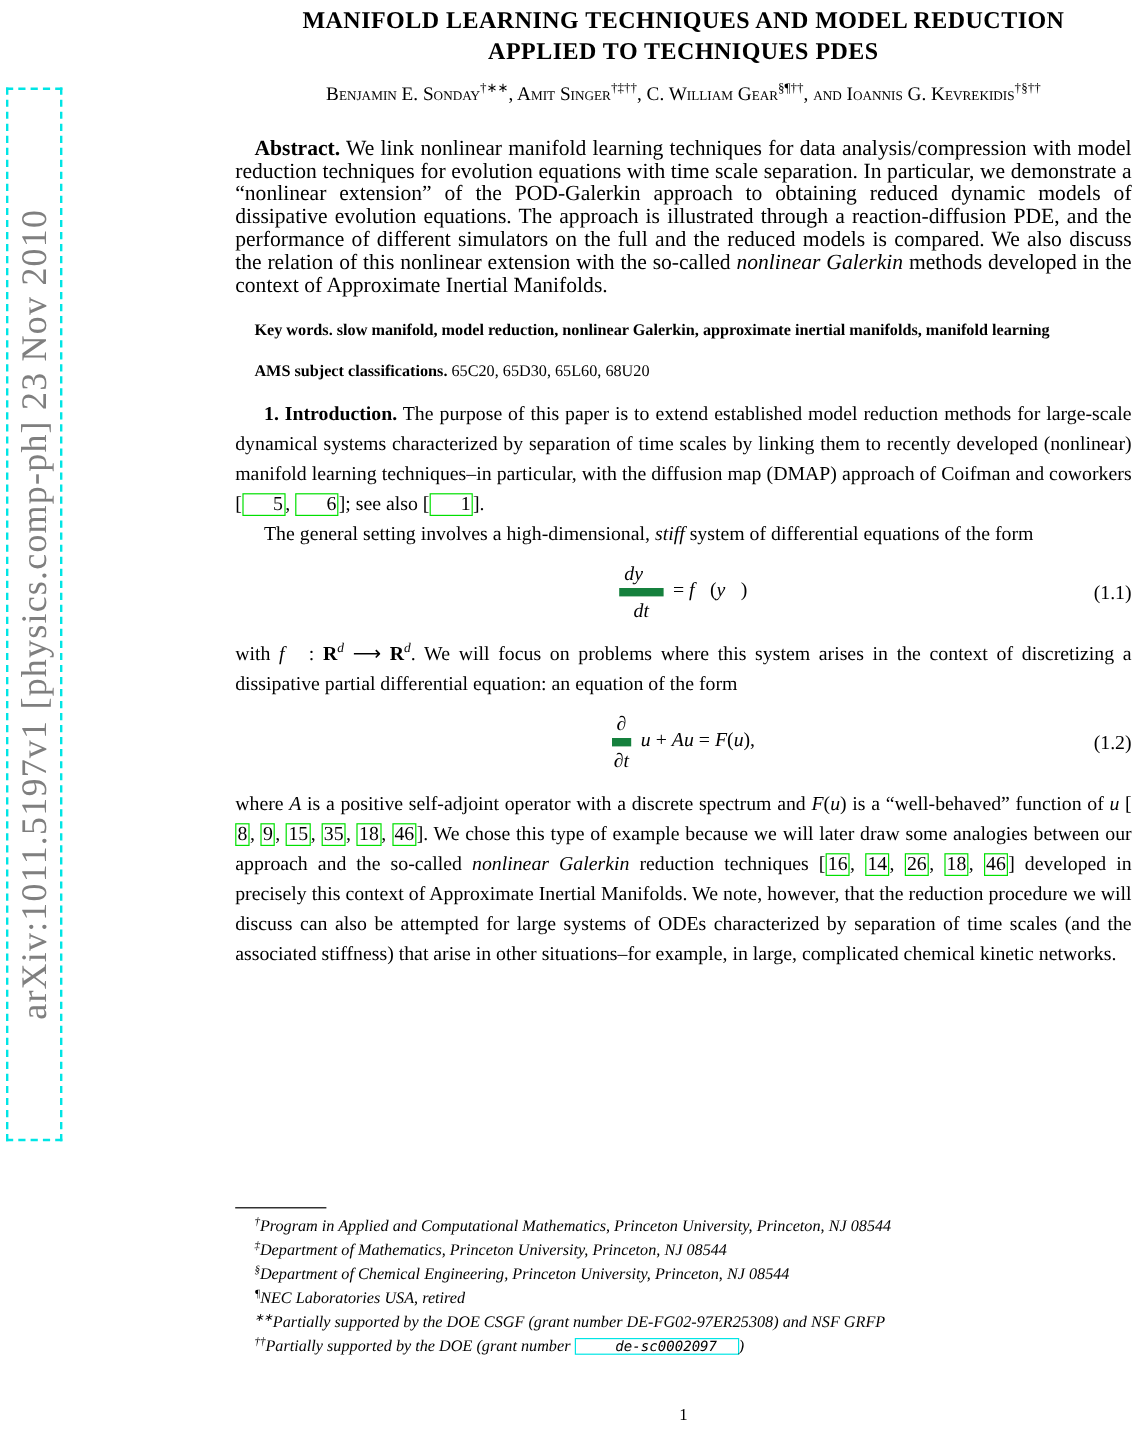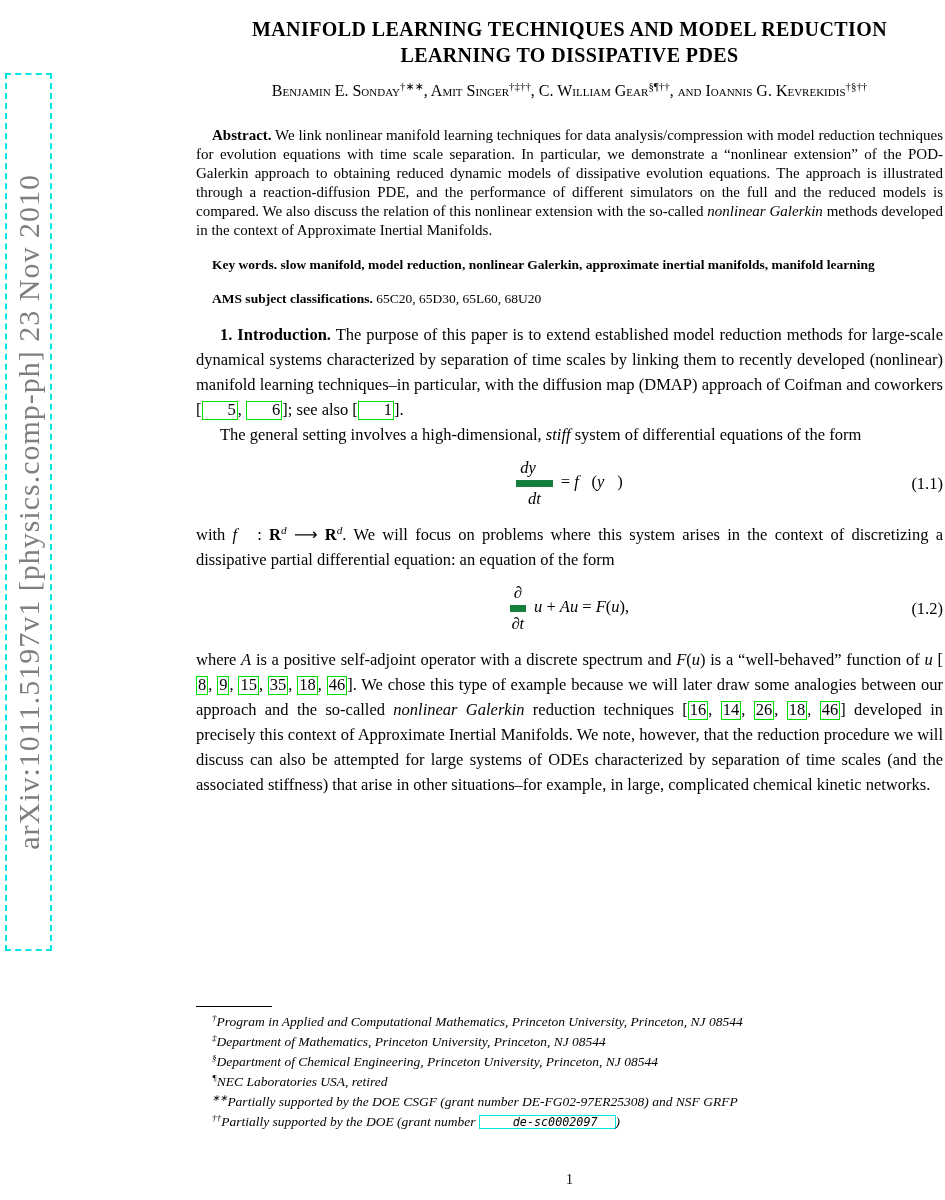--- a/index.html
+++ b/index.html
@@ -11,29 +11,29 @@
   .arxiv-banner{
     position:absolute;left:5px;top:73px;width:47px;height:878px;
     border:2px dashed #00e5e5;box-sizing:border-box;
     display:flex;align-items:center;justify-content:center;
   }
   .arxiv-banner .stamp-text{
     writing-mode:vertical-rl;transform:rotate(180deg);
     white-space:nowrap;font-size:30px;color:#7f7f7f;letter-spacing:1px;
   }
   
-  .page{position:absolute;left:196px;top:16px;width:747px;}
+  .page{position:absolute;left:196px;top:4px;width:747px;}
   .title{ text-align:center;font-weight:bold;font-size:20px;line-height:26px;letter-spacing:.4px;}
   .authors{
     text-align:center;font-variant:small-caps;font-size:16px;line-height:22px;margin-top:12px;
   }
   .authors sup{font-variant:normal;}
   sup{font-size:68%;line-height:0;vertical-align:super;}
   .abstract{
-    margin-top:24px;font-size:15px;line-height:19px;text-align:justify;text-indent:16px;
+    margin-top:24px;font-size:18px;line-height:19px;text-align:justify;text-indent:16px;
   }
   .meta{font-size:13.5px;line-height:20px;text-align:justify;text-indent:16px;font-family:Liberation Serif, serif;}
   .keywords{margin-top:8px;}
   .ams{margin-top:6px;}
   .body-par{
     font-size:16.5px;line-height:25px;text-align:justify;text-indent:24px;margin:0;
   }
   .first{}
   .noindent{text-indent:0;}
   
@@ -57,21 +57,21 @@
 <body>
 
 <div class="arxiv-banner">
   <span class="stamp-text">arXiv:1011.5197v1  [physics.comp-ph]  23 Nov 2010</span>
 </div>
 
 <div class="page">
 
   <div class="title">
     <div>MANIFOLD LEARNING TECHNIQUES AND MODEL REDUCTION</div>
-    <div>LEARNING TO DISSIPATIVE PDES</div>
+    <div>APPLIED TO TECHNIQUES PDES</div>
   </div>
 
   <div class="authors">Benjamin E. Sonday<sup>†∗∗</sup>, Amit Singer<sup>†‡††</sup>, C. William Gear<sup>§¶††</sup>, and Ioannis G. Kevrekidis<sup>†§††</sup></div>
 
   <p class="abstract"><b>Abstract.</b> We link nonlinear manifold learning techniques for data analysis/compression with model reduction techniques for evolution equations with time scale separation. In particular, we demonstrate a “nonlinear extension” of the POD-Galerkin approach to obtaining reduced dynamic models of dissipative evolution equations. The approach is illustrated through a reaction-diffusion PDE, and the performance of different simulators on the full and the reduced models is compared. We also discuss the relation of this nonlinear extension with the so-called <i>nonlinear Galerkin</i> methods developed in the context of Approximate Inertial Manifolds.</p>
 
   <p class="meta keywords"><b>Key words. slow manifold, model reduction, nonlinear Galerkin, approximate inertial manifolds, manifold learning</b></p>
 
   <p class="meta ams"><b>AMS subject classifications.</b> 65C20, 65D30, 65L60, 68U20</p>
 

